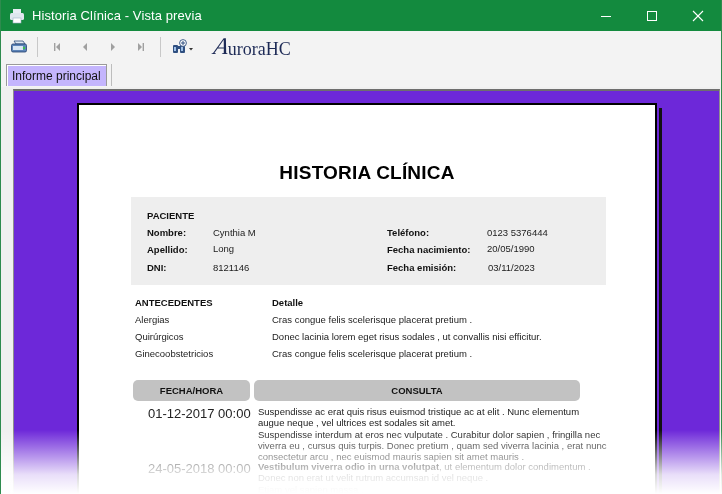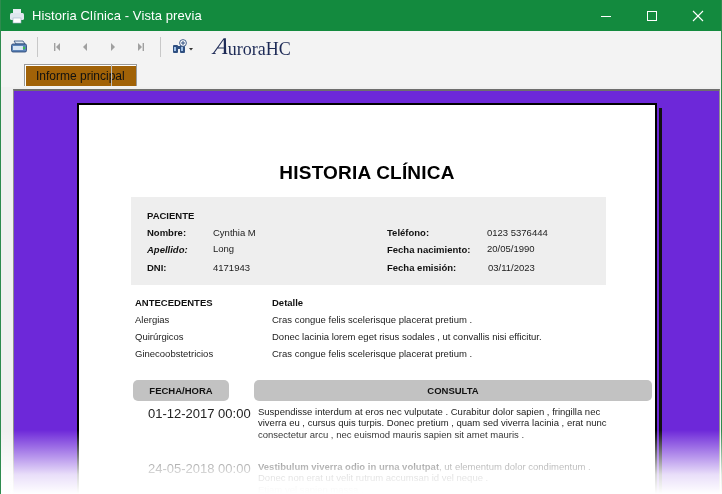--- a/index.html
+++ b/index.html
@@ -18,21 +18,21 @@
   
   .toolbar { position: absolute; left: 0; top: 31px; width: 720px; height: 31px; background: #f3f3f3; display: flex; align-items: center; }
   .tb-btn { height: 24px; display: flex; align-items: center; justify-content: center; }
   .tb-sep { width: 1px; height: 20px; background: #c8c8c8; margin: 0 5px; }
   .nav-btn { width: 28px; }
   .logo { font-family: "Liberation Serif", "DejaVu Serif", serif; font-size: 18px; color: #1d2a56; margin-left: 14px; display: flex; align-items: flex-end; }
   .logo .big-a { font-size: 24px; font-style: italic; margin-right: -1px; transform: skewX(-10deg); display: inline-block; }
 
   
   .tabbar { position: absolute; left: 0; top: 62px; width: 720px; height: 25px; background: #f3f3f3; }
-  .tab { position: absolute; left: 5px; top: 2px; height: 22px; padding: 0 11px; border: 1px solid #9a9a9a; border-bottom: none; background: #a16207; font-size: 12px; color: #111; display: flex; align-items: center; box-shadow: inset 1px 1px 0 #fff; margin-left: 18px; }
+  .tab { position: absolute; left: 5px; top: 2px; height: 22px; padding: 0 5px; border: 1px solid #9a9a9a; border-bottom: none; background: #c4b5fd; font-size: 12px; color: #111; display: flex; align-items: center; box-shadow: inset 1px 1px 0 #fff; }
   .tab-edge { position: absolute; left: 110px; top: 2px; width: 1px; height: 22px; background: #bdbdbd; }
 
   
   .preview { position: absolute; left: 12px; top: 89px; width: 707px; height: 405px; background: #6d28d9; border-top: 2px solid #6e6e6e; border-left: 1px solid #8e8e8e; border-right: 1px solid #8e8e8e; overflow: hidden; }
   .page { position: absolute; left: 63px; top: 12px; width: 580px; height: 420px; background: #fff; border: 2px solid #000; border-bottom: none; }
   .page-shadow { position: absolute; left: 645px; top: 17px; width: 3px; height: 400px; background: #111; }
 
   .fade { position: absolute; left: 0; top: 430px; width: 722px; height: 64px; background: linear-gradient(to bottom, rgba(255,255,255,0) 0%, rgba(255,255,255,0.85) 70%, #ffffff 100%); pointer-events: none; }
 
   
@@ -149,25 +149,25 @@
     <div class="page">
 
       <div class="rpt-title">HISTORIA CLÍNICA</div>
 
       <div class="patient-box">
         <span class="lbl" style="left:16px;top:13px;">PACIENTE</span>
 
         <span class="lbl" style="left:16px;top:30px;">Nombre:</span>
         <span class="val" style="left:82px;top:30px;">Cynthia M</span>
 
-        <span class="lbl" style="left:16px;top:47px;font-style:italic;">Apellido:</span>
+        <span class="lbl" style="left:16px;top:47px;">Apellido:</span>
         <span class="val" style="left:82px;top:46px;">Long</span>
 
         <span class="lbl" style="left:16px;top:65px;">DNI:</span>
-        <span class="val" style="left:82px;top:65px;">4171943</span>
+        <span class="val" style="left:82px;top:65px;">8121146</span>
 
         <span class="lbl" style="left:256px;top:30px;">Teléfono:</span>
         <span class="val" style="left:356px;top:30px;">0123 5376444</span>
 
         <span class="lbl" style="left:256px;top:47px;">Fecha nacimiento:</span>
         <span class="val" style="left:356px;top:46px;">20/05/1990</span>
 
         <span class="lbl" style="left:256px;top:65px;">Fecha  emisión:</span>
         <span class="val" style="left:357px;top:65px;">03/11/2023</span>
       </div>
@@ -177,25 +177,26 @@
 
       <span class="sec-t" style="left:56px;top:209px;">Alergias</span>
       <span class="sec-t" style="left:193px;top:209px;">Cras congue felis scelerisque placerat pretium  .</span>
 
       <span class="sec-t" style="left:56px;top:226px;">Quirúrgicos</span>
       <span class="sec-t" style="left:193px;top:226px;">Donec lacinia lorem eget risus sodales  , ut convallis nisi efficitur.</span>
 
       <span class="sec-t" style="left:56px;top:243px;">Ginecoobstetricios</span>
       <span class="sec-t" style="left:193px;top:243px;">Cras congue felis scelerisque placerat pretium  .</span>
 
-      <div class="col-head" style="left:54px;width:96px;">FECHA/HORA</div>
-      <div class="col-head" style="left:175px;width:398px;">CONSULTA</div>
+      <div class="col-head" style="left:54px;width:117px;">FECHA/HORA</div>
+      <div class="col-head" style="left:175px;width:326px;">CONSULTA</div>
 
       <span class="visit-date" style="left:69px;top:301px;">01-12-2017  00:00</span>
       <div class="visit-text" style="top:301px;">
+        <p>Suspendisse ac erat quis risus euismod tristique ac at elit  . Nunc elementum augue neque , vel ultrices est sodales sit amet.</p>
         <p>Suspendisse interdum at eros nec vulputate  . Curabitur dolor sapien , fringilla nec viverra eu , cursus quis turpis. Donec pretium , quam sed viverra lacinia , erat nunc consectetur arcu , nec euismod mauris sapien sit amet mauris  .</p>
       </div>
 
       <span class="visit-date" style="left:69px;top:356px;">24-05-2018  00:00</span>
       <div class="visit-text" style="top:356px;">
         <p><span class="b">Vestibulum viverra odio in urna volutpat</span><span>, ut elementum dolor condimentum  .</span></p>
         <p>Donec non erat ut velit rutrum accumsan id vel neque  .</p>
         <p class="faint">Etiam vel sapien massa .</p>
       </div>
 

